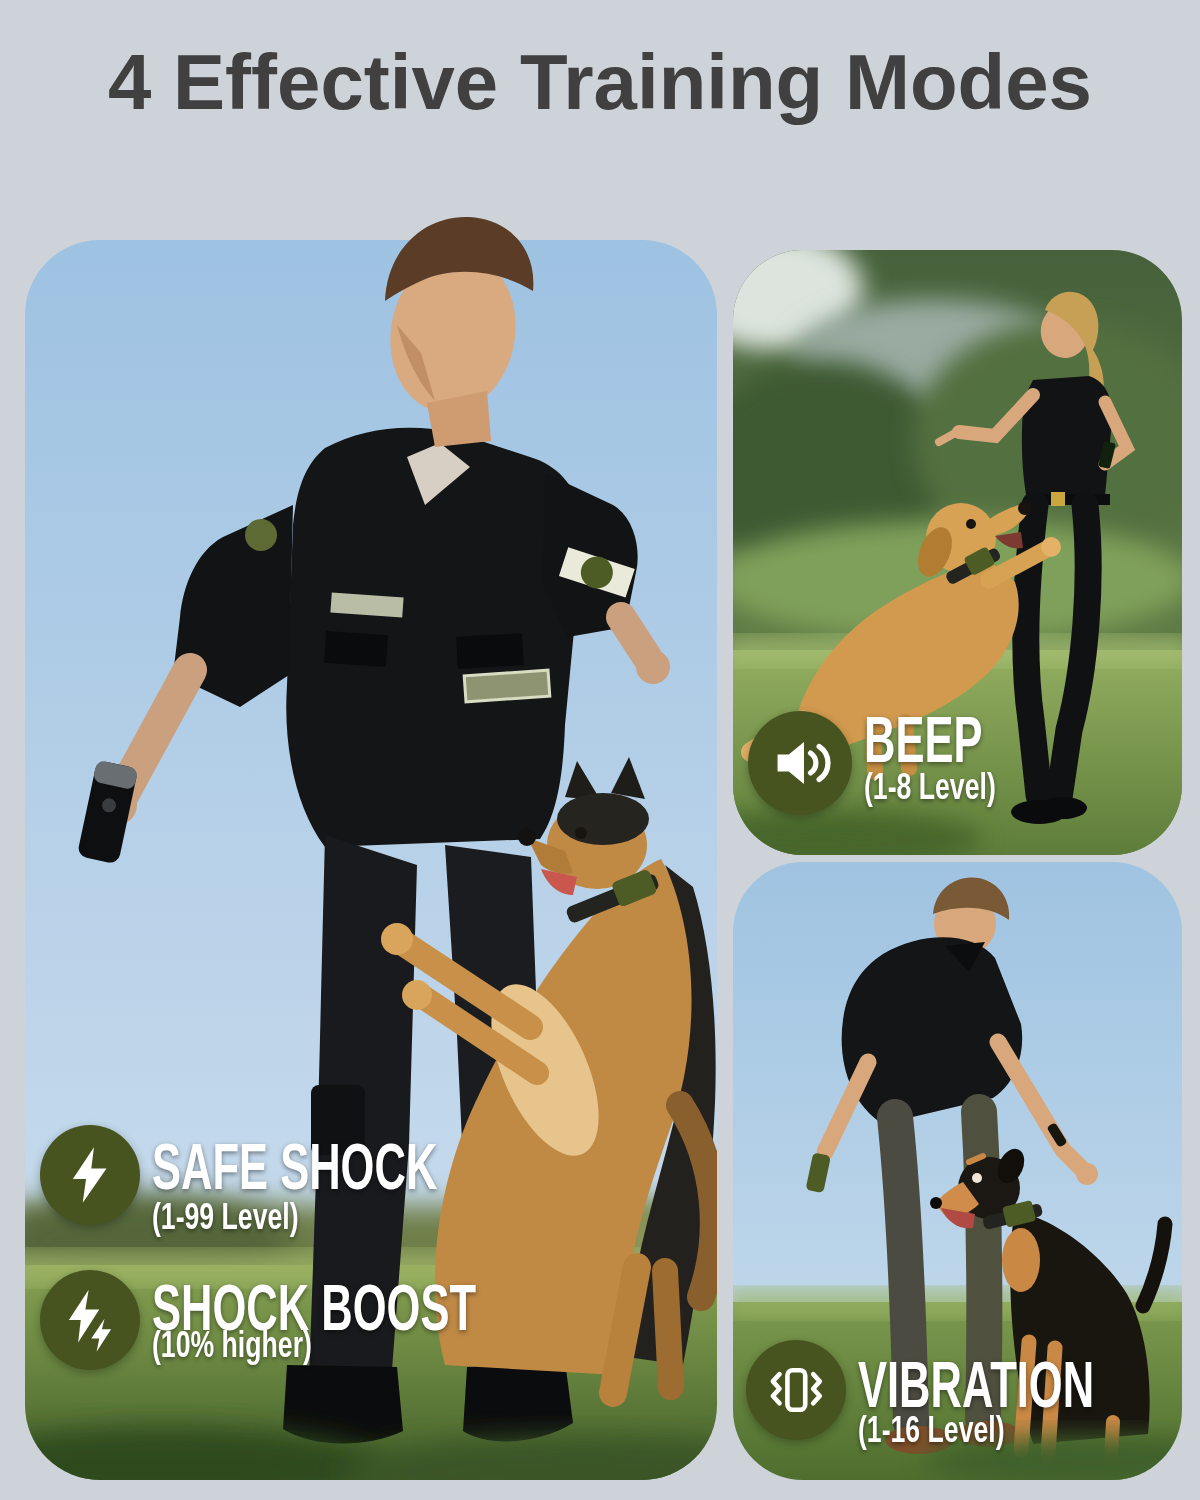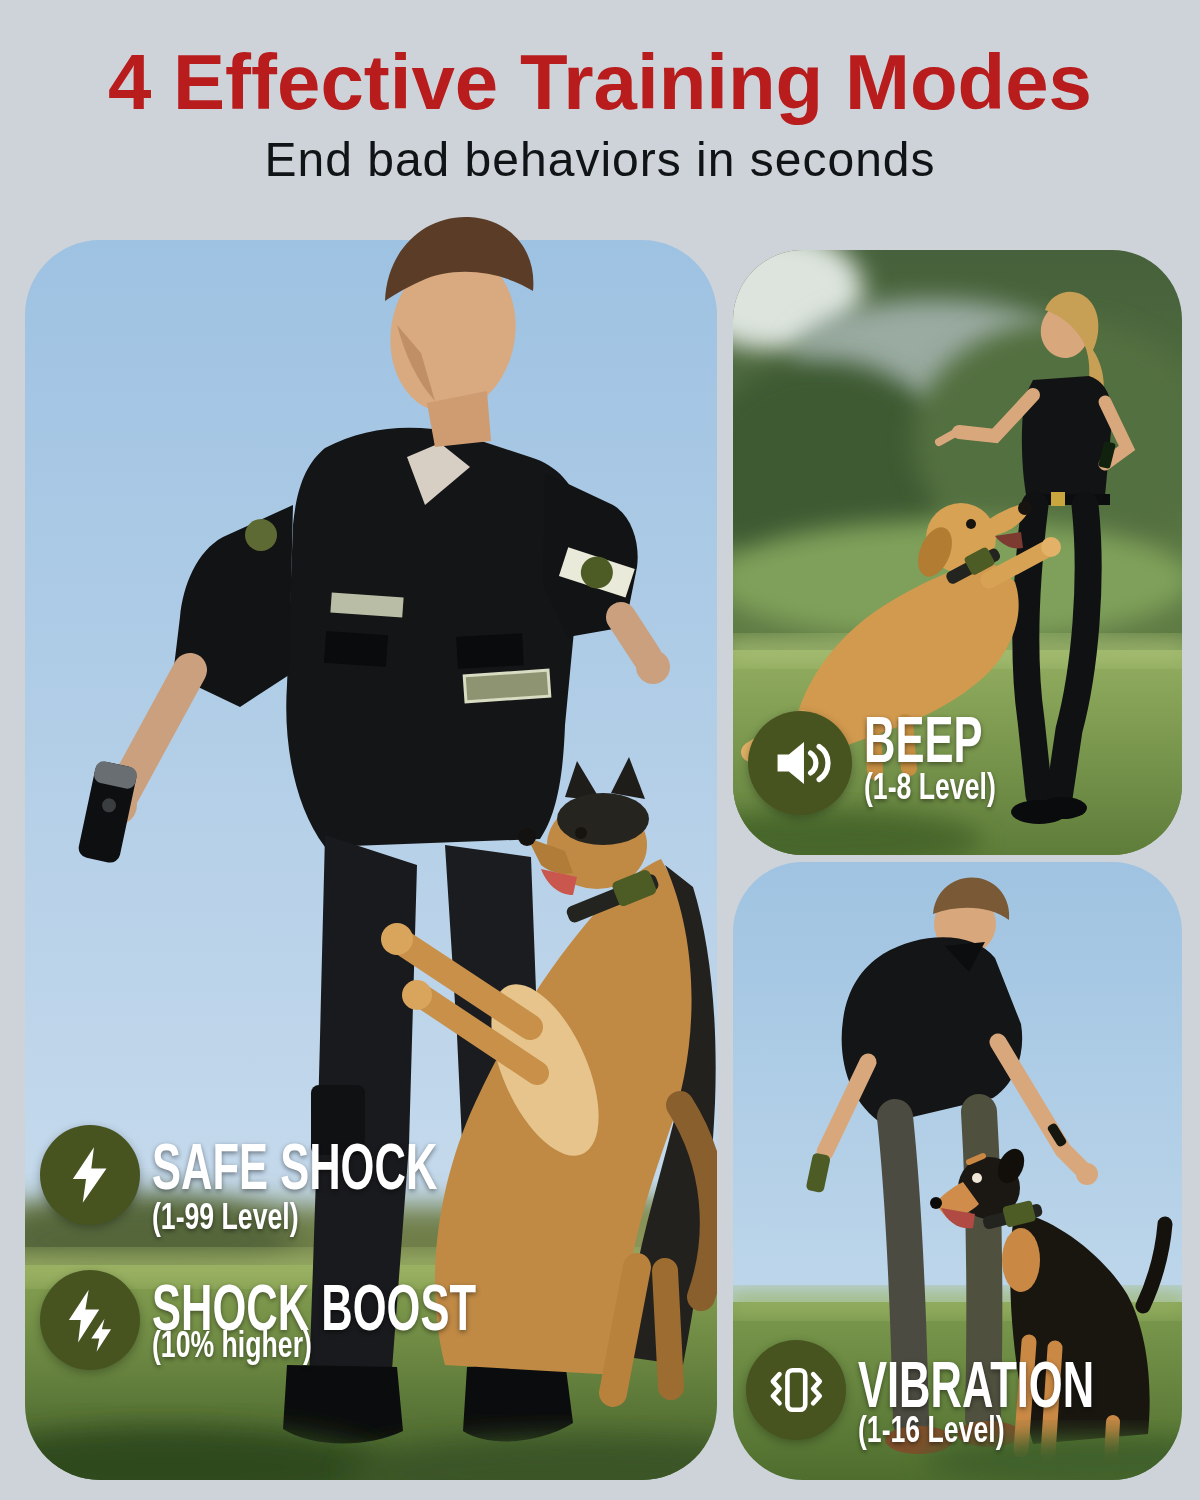--- a/index.html
+++ b/index.html
@@ -1,20 +1,20 @@
 <!DOCTYPE html>
 <html><head>
 <meta charset="utf-8">
 <style>
   html,body{margin:0;padding:0;background:#cdd3d8;}
   .canvas{position:relative;width:1200px;height:1500px;background:#cdd3d8;overflow:hidden;
           font-family:"Liberation Sans",sans-serif;}
   
   .title{position:absolute;left:0;top:42px;width:1200px;text-align:center;
-         font-size:78px;font-weight:bold;color:#b91c1c;letter-spacing:0px;line-height:1.05;}
+         font-size:78px;font-weight:bold;color:#404040;letter-spacing:0px;line-height:1.05;}
   .subtitle{position:absolute;left:0;top:132px;width:1200px;text-align:center;
          font-size:48px;font-weight:400;color:#101417;letter-spacing:1px;}
   
   .photo{position:absolute;display:block;}
   .photo-left{left:25px;top:205px;width:692px;height:1275px;}
   .photo-tr{left:733px;top:250px;width:449px;height:605px;}
   .photo-br{left:733px;top:862px;width:449px;height:618px;}
   
   .mode-circle{position:absolute;width:100px;height:100px;border-radius:50%;
       background:#47541f;display:flex;align-items:center;justify-content:center;
@@ -31,21 +31,20 @@
   .c-boost{left:40px;top:1270px;}  .l-boost{left:152px;top:1276px;}.s-boost{left:152px;top:1326px;}
   .c-beep{left:748px;top:711px;width:104px;height:104px;} .l-beep{left:864px;top:708px;} .s-beep{left:864px;top:768px;}
   .c-vib{left:746px;top:1340px;}   .l-vib{left:858px;top:1353px;}  .s-vib{left:858px;top:1411px;}
 </style>
 </head>
 <body>
 
 <div class="canvas">
 
   <div class="title">4 Effective Training Modes</div>
-  <div class="subtitle">End bad behaviors in seconds</div>
 
   <svg class="photo photo-left" viewBox="0 0 692 1275" role="img" aria-label="Trainer in black uniform playing with a jumping German Shepherd wearing a green receiver collar">
     <defs>
       <clipPath id="clipL">
           <rect x="0" y="35" width="692" height="1240" rx="75"></rect>
         </clipPath>
       <linearGradient id="skyL" x1="0" y1="0" x2="0" y2="1">
         <stop offset="0" stop-color="#9ec2e2"></stop>
           <stop offset=".8" stop-color="#c6daec"></stop>
       </linearGradient>

